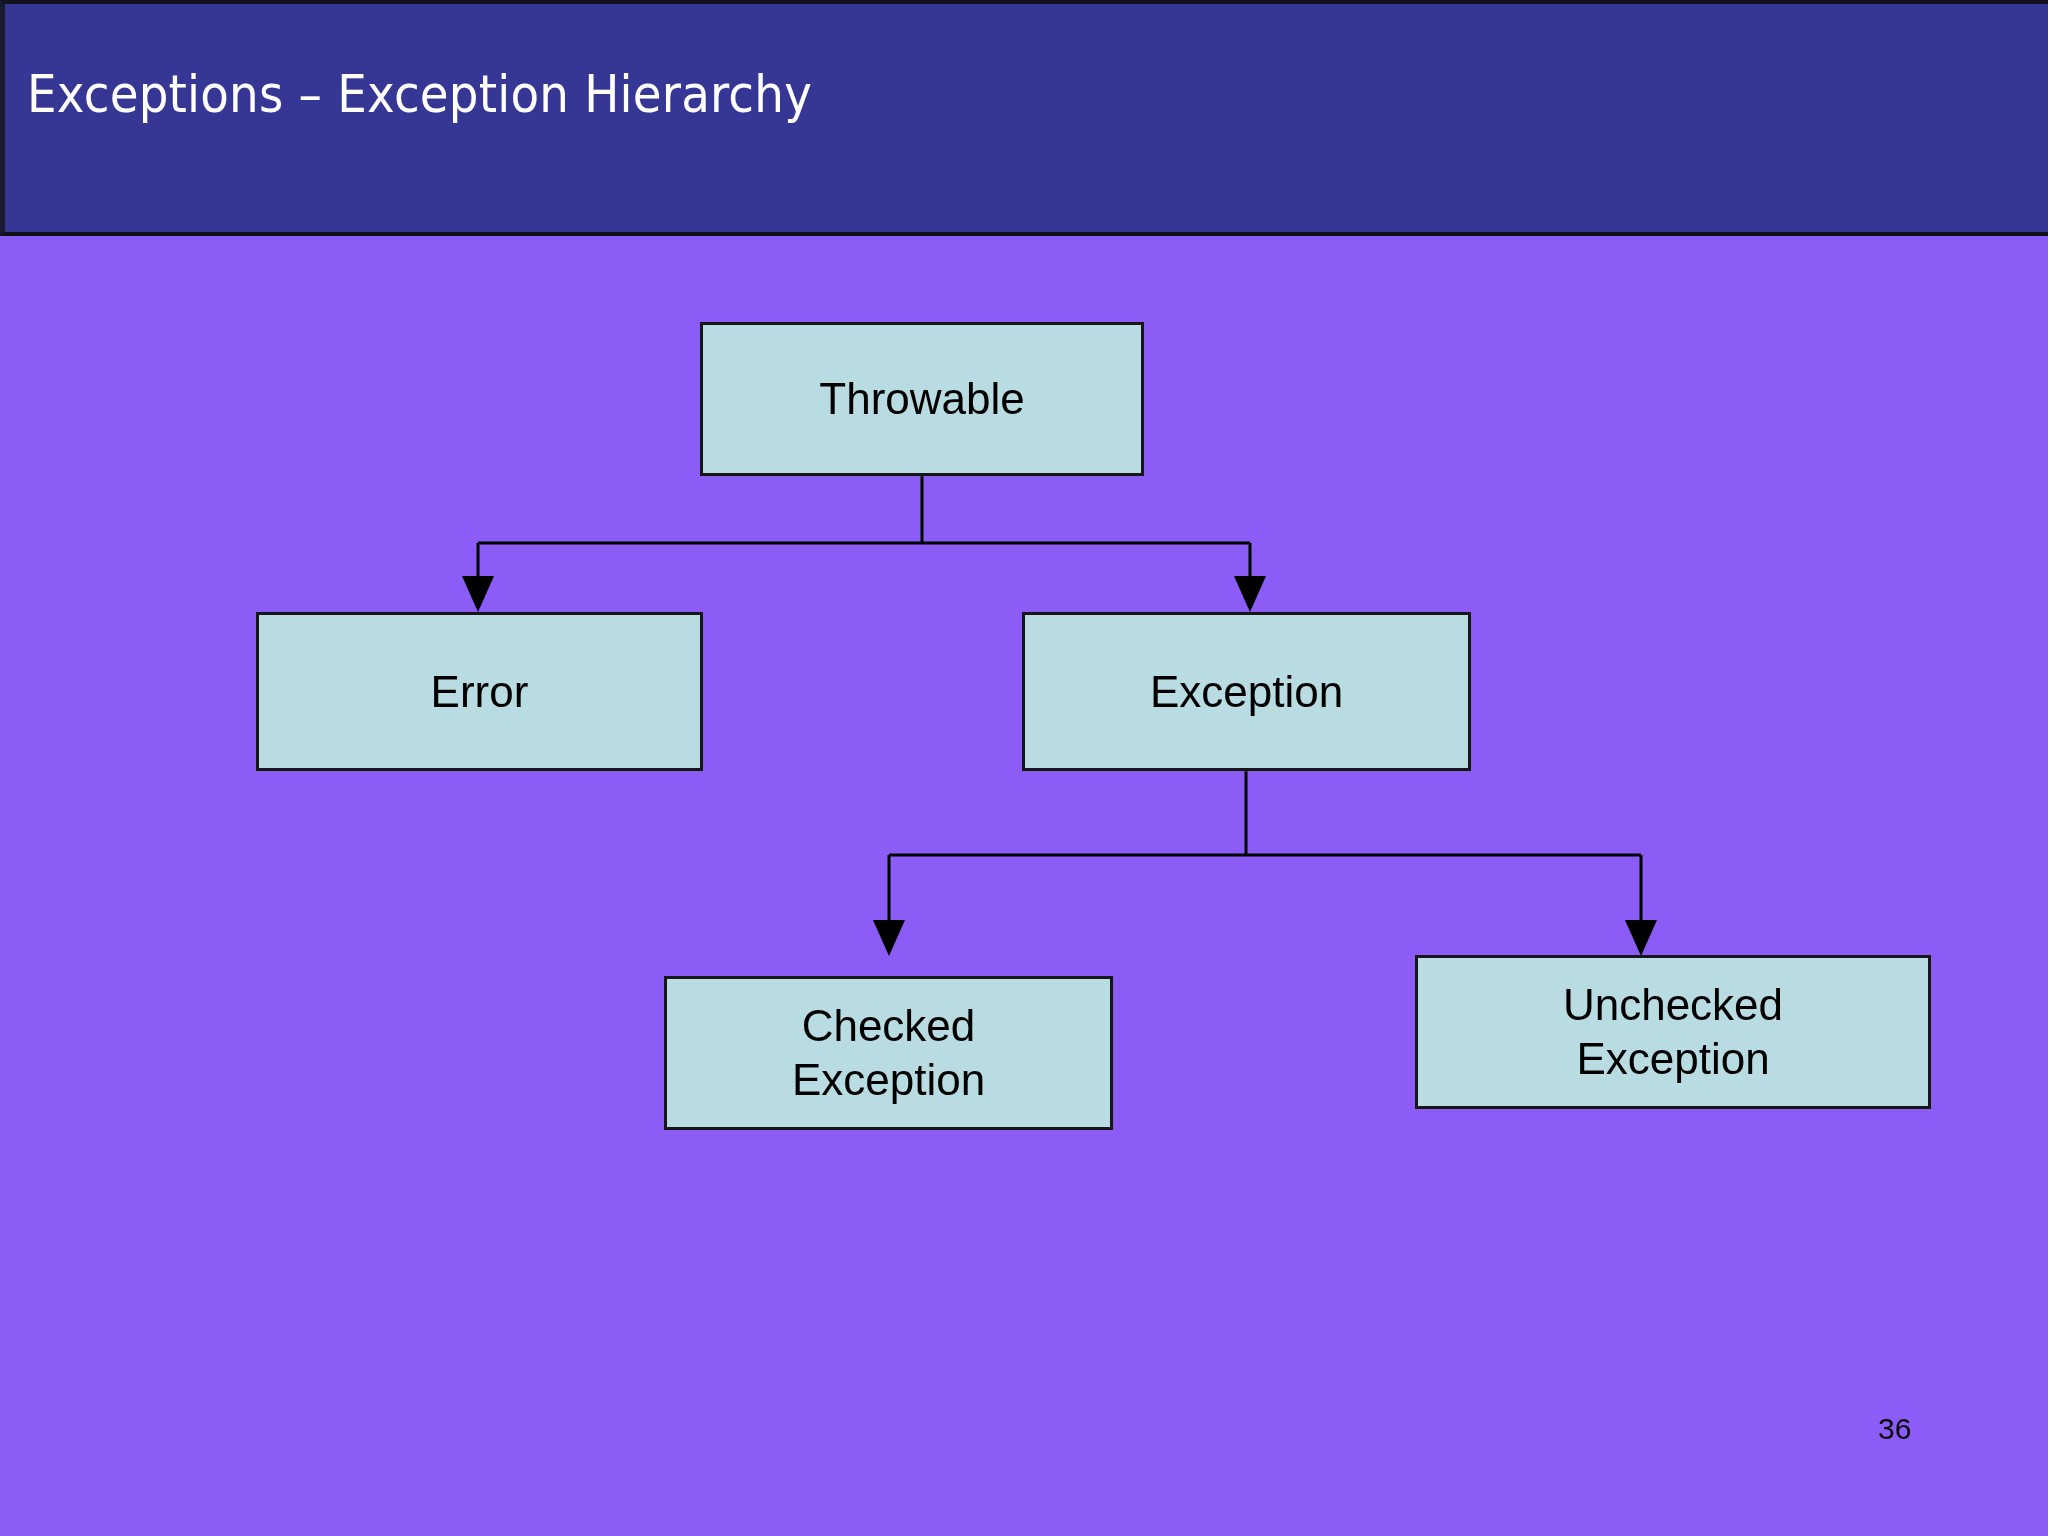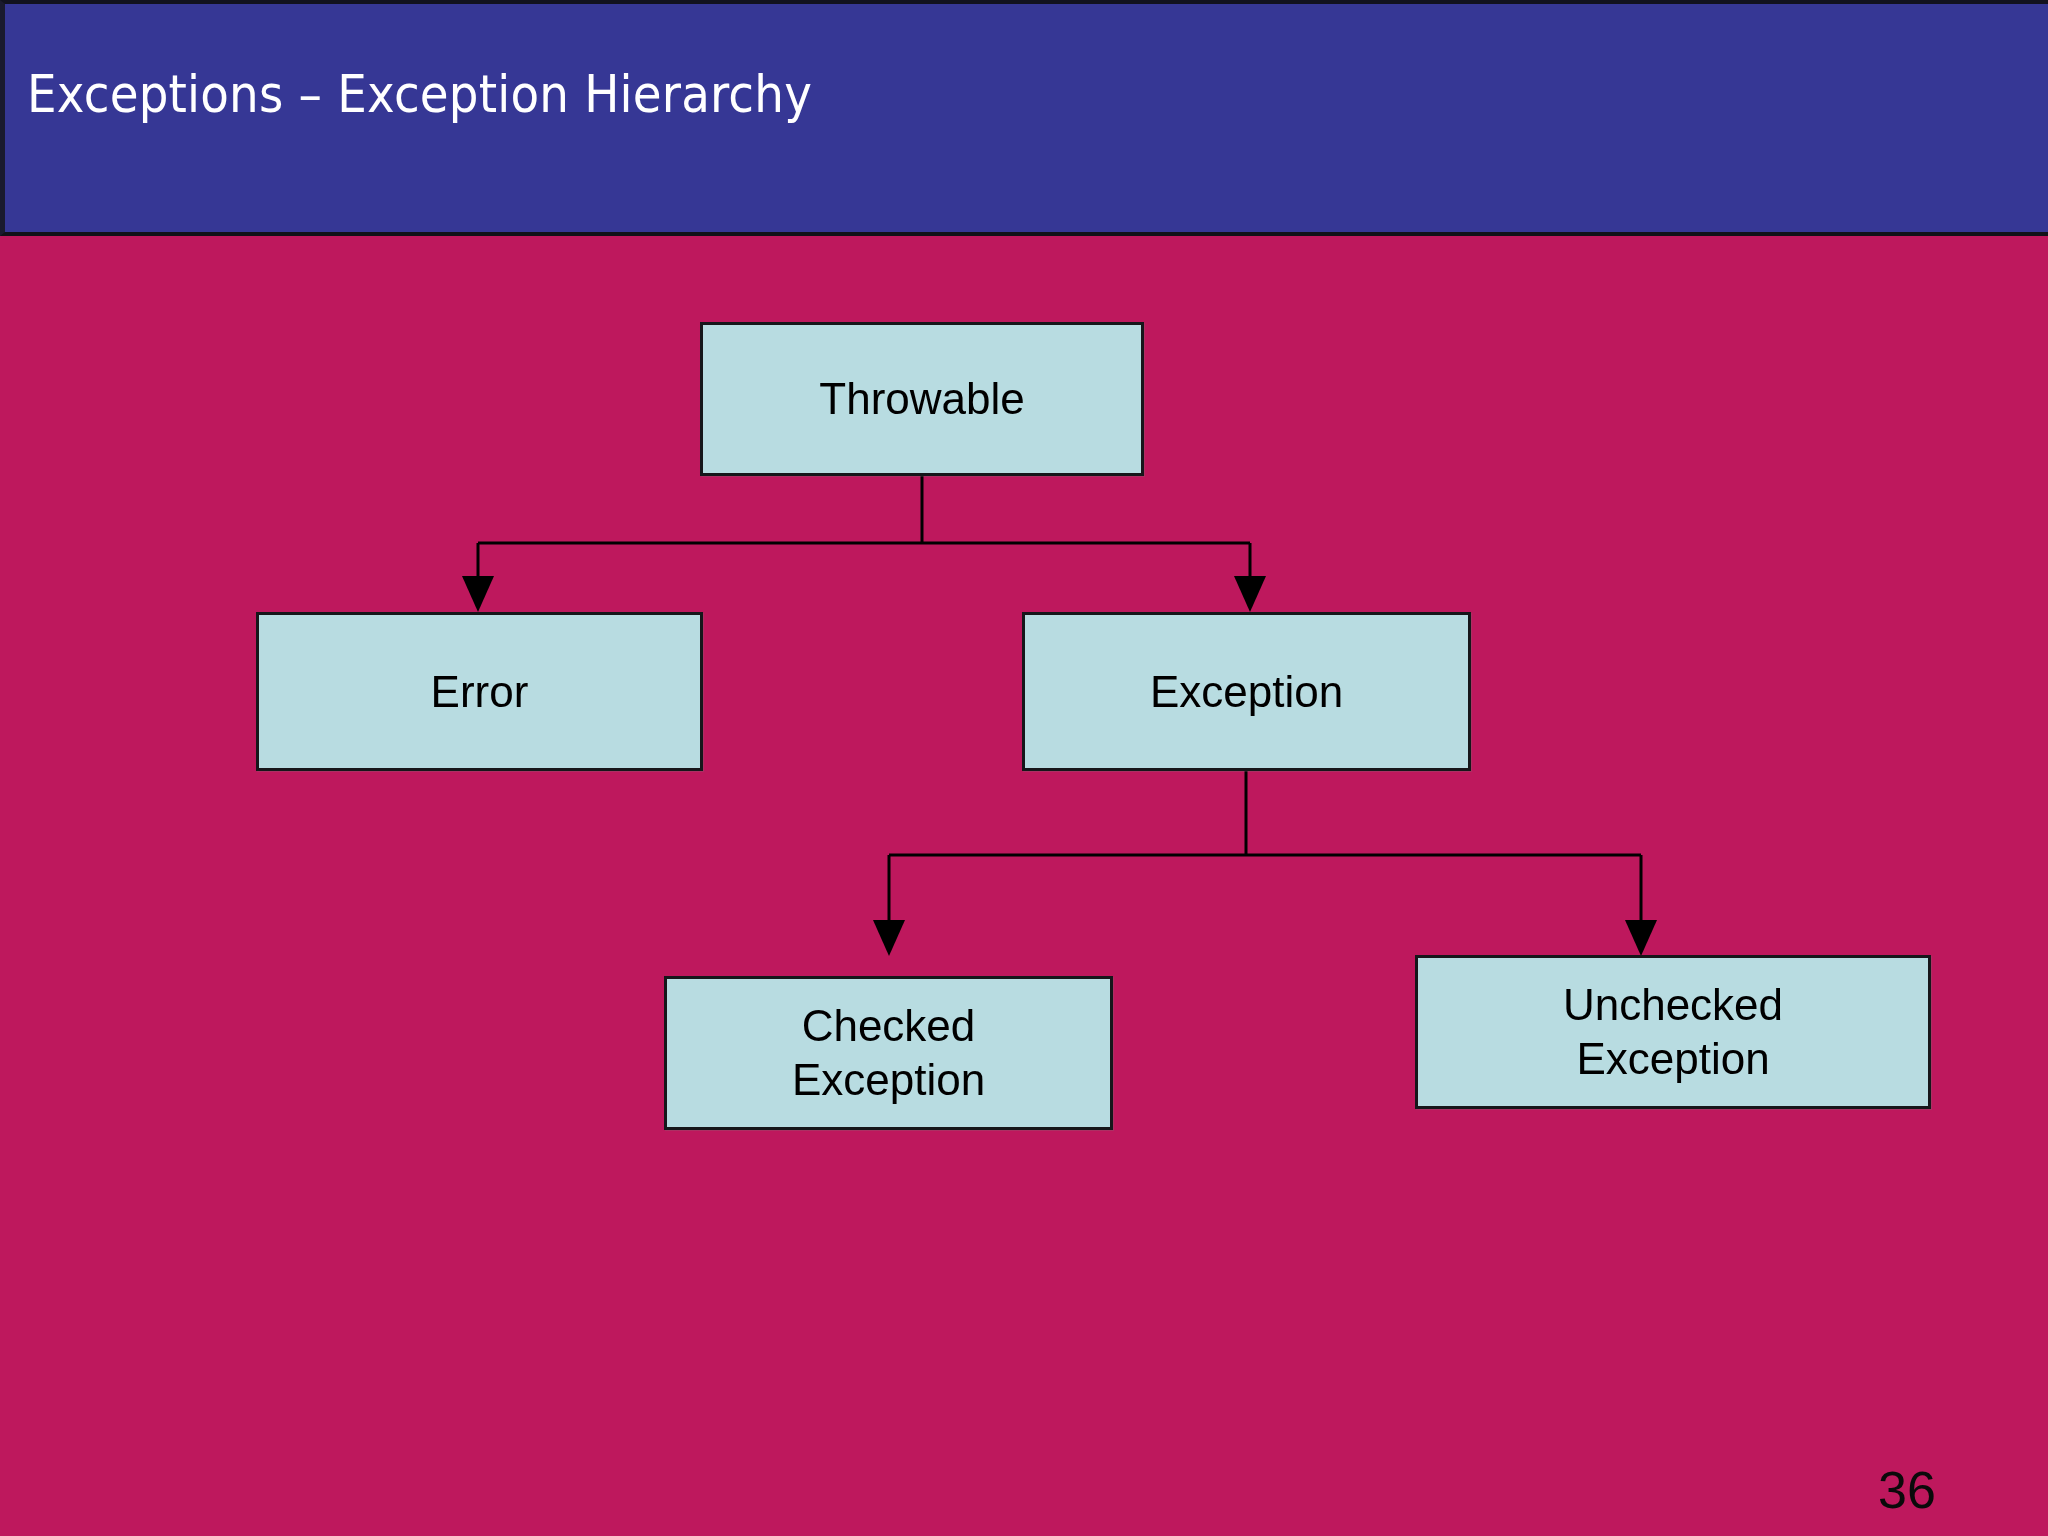--- a/index.html
+++ b/index.html
@@ -12,21 +12,21 @@
     height: 1536px;
     position: relative;
     overflow: hidden;
     font-family: "Liberation Sans", sans-serif;
   }
 
   
   #slide {
     position: absolute;
     inset: 0;
-    background: #be185d;
+    background: #8b5cf6;
   }
 
   
   #title-band {
     position: absolute;
     left: 0;
     top: 0;
     width: 2048px;
     height: 236px;
     background: #363795;
@@ -94,23 +94,22 @@
   #node-checked-exception   { left: 664px;  top: 719px; width: 449px; height: 154px; margin-top: 21px; }
   #node-unchecked-exception { left: 1415px; top: 719px; width: 516px; height: 154px; }
 
   
   #page-number {
     position: absolute;
     left: 1878px;
     top: 1412px;
     color: #0a0a0a;
     font-family: "Liberation Sans", sans-serif;
-    font-size: 52px;
+    font-size: 30px;
     font-weight: 400;
-    margin-top: 48px;
   }
 </style>
 </head>
 <body>
 
 <div id="slide">
 
   <div id="title-band">
     <div id="title-text">Exceptions – Exception Hierarchy</div>
   </div>

